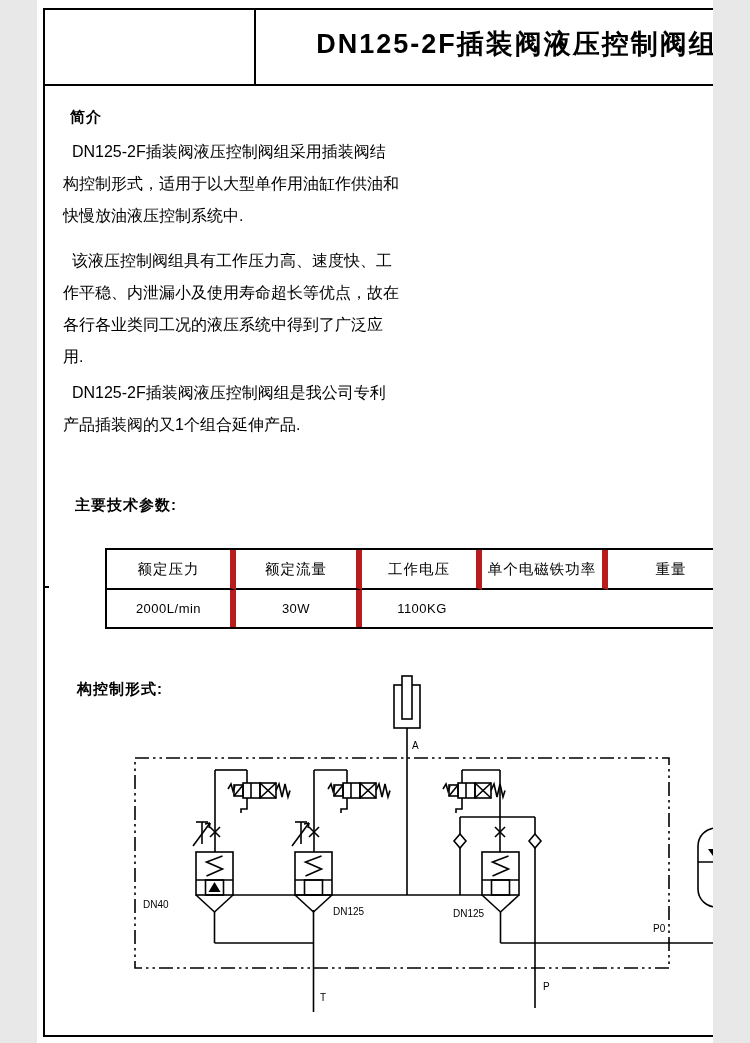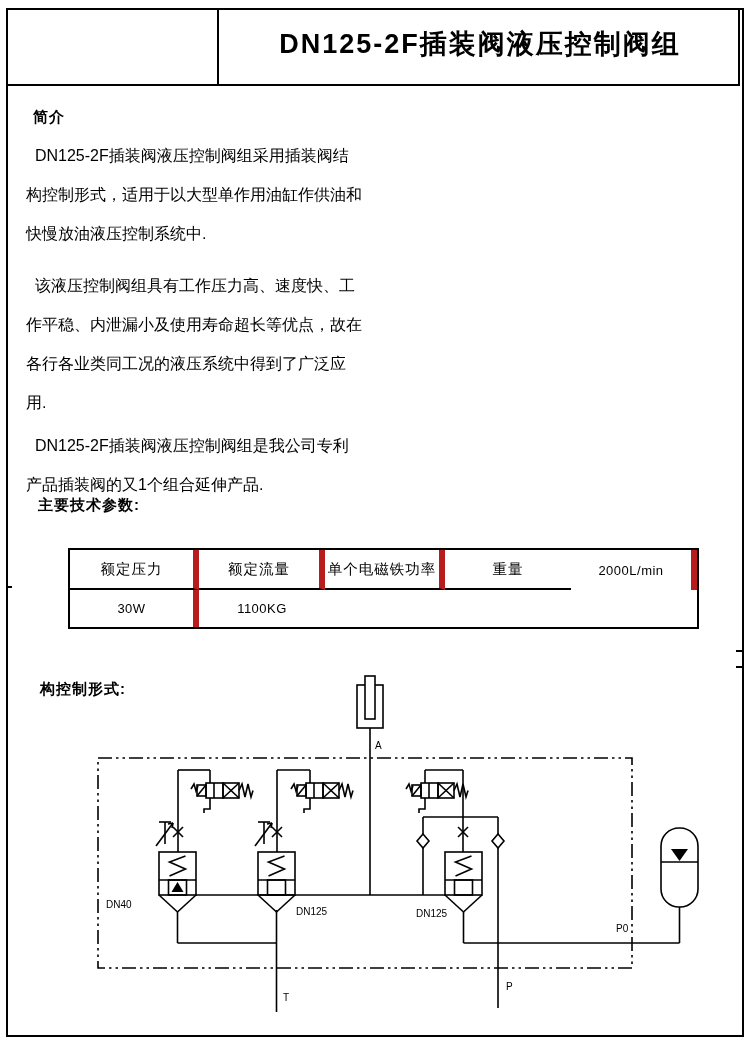--- a/index.html
+++ b/index.html
@@ -1,31 +1,31 @@
 <!DOCTYPE html>
 <html><head>
 <meta charset="utf-8">
 <style>
   html,body{margin:0;padding:0;background:#e8e8e8;}
   .page{
-    position:relative;width:750px;height:1043px;background:#ffffff;
+    position:relative;width:676px;height:1043px;background:#ffffff;
     font-family:"Liberation Sans","DejaVu Sans",sans-serif;color:#000;
     margin:0 auto;overflow:hidden;
   }
   .abs{position:absolute;}
   .outer-border{left:6px;top:8px;width:734px;height:1025px;border:2px solid #000;}
   .title-box{left:6px;top:8px;width:734px;height:78px;border:2px solid #000;box-sizing:border-box;}
   .title-divider{left:217px;top:8px;width:2px;height:78px;background:#000;}
   .page-title{
     left:222px;top:26px;width:516px;text-align:center;
     font-size:27px;font-weight:bold;letter-spacing:2px;white-space:nowrap;
   }
   .section-heading{font-size:15px;font-weight:700;letter-spacing:1px;}
   .intro-heading{left:33px;top:108px;}
-  .intro-text{left:26px;top:136px;width:352px;font-size:16px;line-height:39px;}
+  .intro-text{left:26px;top:136px;width:352px;font-size:16px;line-height:32px;}
   .intro-text p{margin:0;white-space:pre-wrap;font-weight:500;}
   .intro-text p.p1{margin-bottom:13px;}
   .intro-text p.p2{margin-bottom:4px;}
   .params-heading{left:38px;top:496px;}
   .spec-table{
     left:68px;top:548px;width:627px;
     display:grid;grid-template-columns:129px 126px 120px 126px 126px;
     grid-template-rows:40px 37px;
     border:2px solid #000;box-sizing:content-box;
   }
@@ -63,20 +63,21 @@
 用.</p>
     <p class="p3">  DN125-2F插装阀液压控制阀组是我公司专利
 产品插装阀的又1个组合延伸产品.</p>
   </div>
 
   <div class="abs section-heading params-heading">主要技术参数:</div>
 
   <div class="abs spec-table">
     <div class="cell head">额定压力</div>
     <div class="cell head">额定流量</div>
+    <div class="cell head">工作电压</div>
     <div class="cell head">单个电磁铁功率</div>
     <div class="cell head last">重量</div>
     <div class="cell val">2000L/min</div>
     <div class="cell val">30W</div>
     <div class="cell val last">1100KG</div>
   </div>
 
   <div class="abs section-heading principle-heading">构控制形式:</div>
 
   <svg class="abs schematic" width="750" height="375" viewBox="0 0 750 375" fill="none" stroke="#000" stroke-width="1.6">

